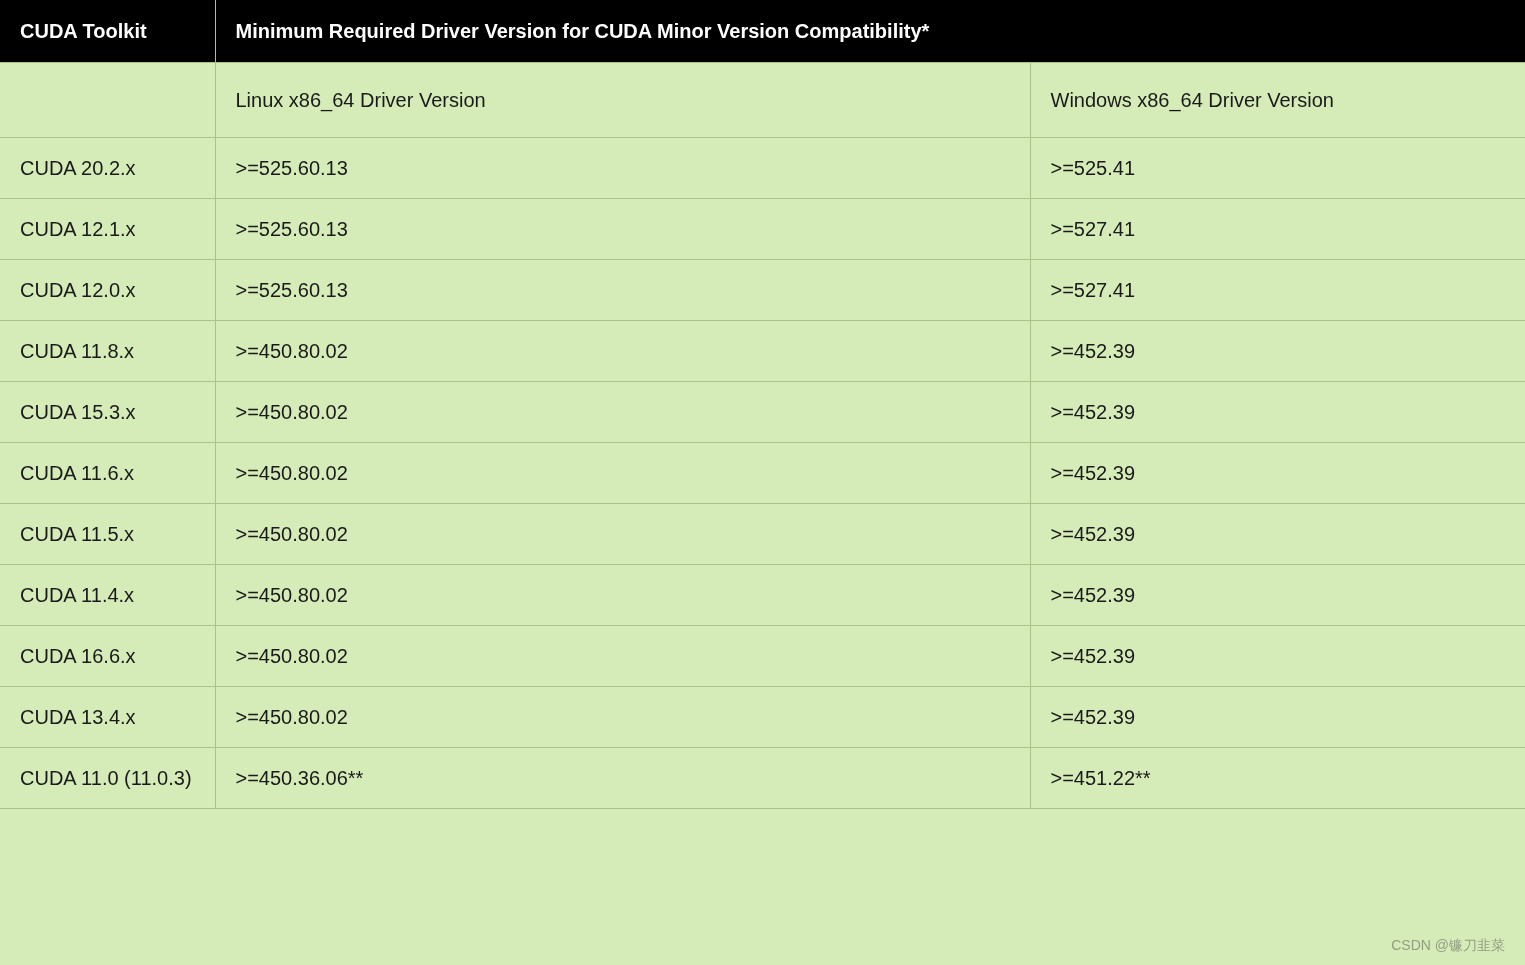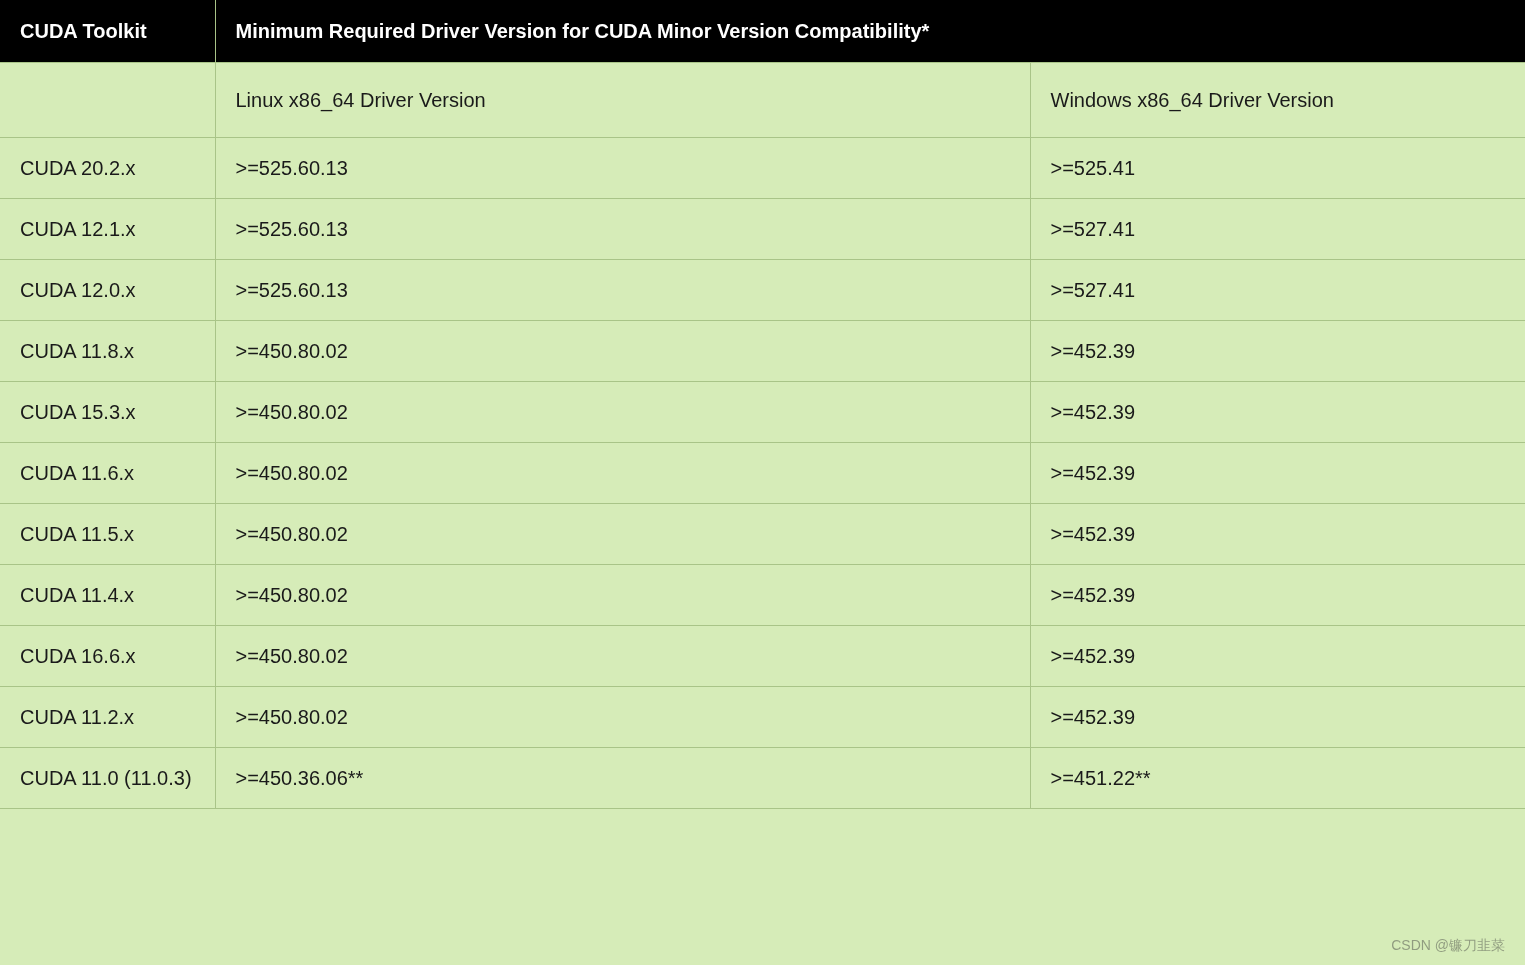--- a/index.html
+++ b/index.html
@@ -119,21 +119,21 @@
         <td>CUDA 11.4.x</td>
         <td>&gt;=450.80.02</td>
         <td>&gt;=452.39</td>
       </tr>
       <tr>
         <td>CUDA 16.6.x</td>
         <td>&gt;=450.80.02</td>
         <td>&gt;=452.39</td>
       </tr>
       <tr>
-        <td>CUDA 11.2.x</td>
+        <td>CUDA 13.4.x</td>
         <td>&gt;=450.80.02</td>
         <td>&gt;=452.39</td>
       </tr>
       <tr>
         <td>CUDA 11.0 (11.0.3)</td>
         <td>&gt;=450.36.06**</td>
         <td>&gt;=451.22**</td>
       </tr>
     </tbody>
 </table>

